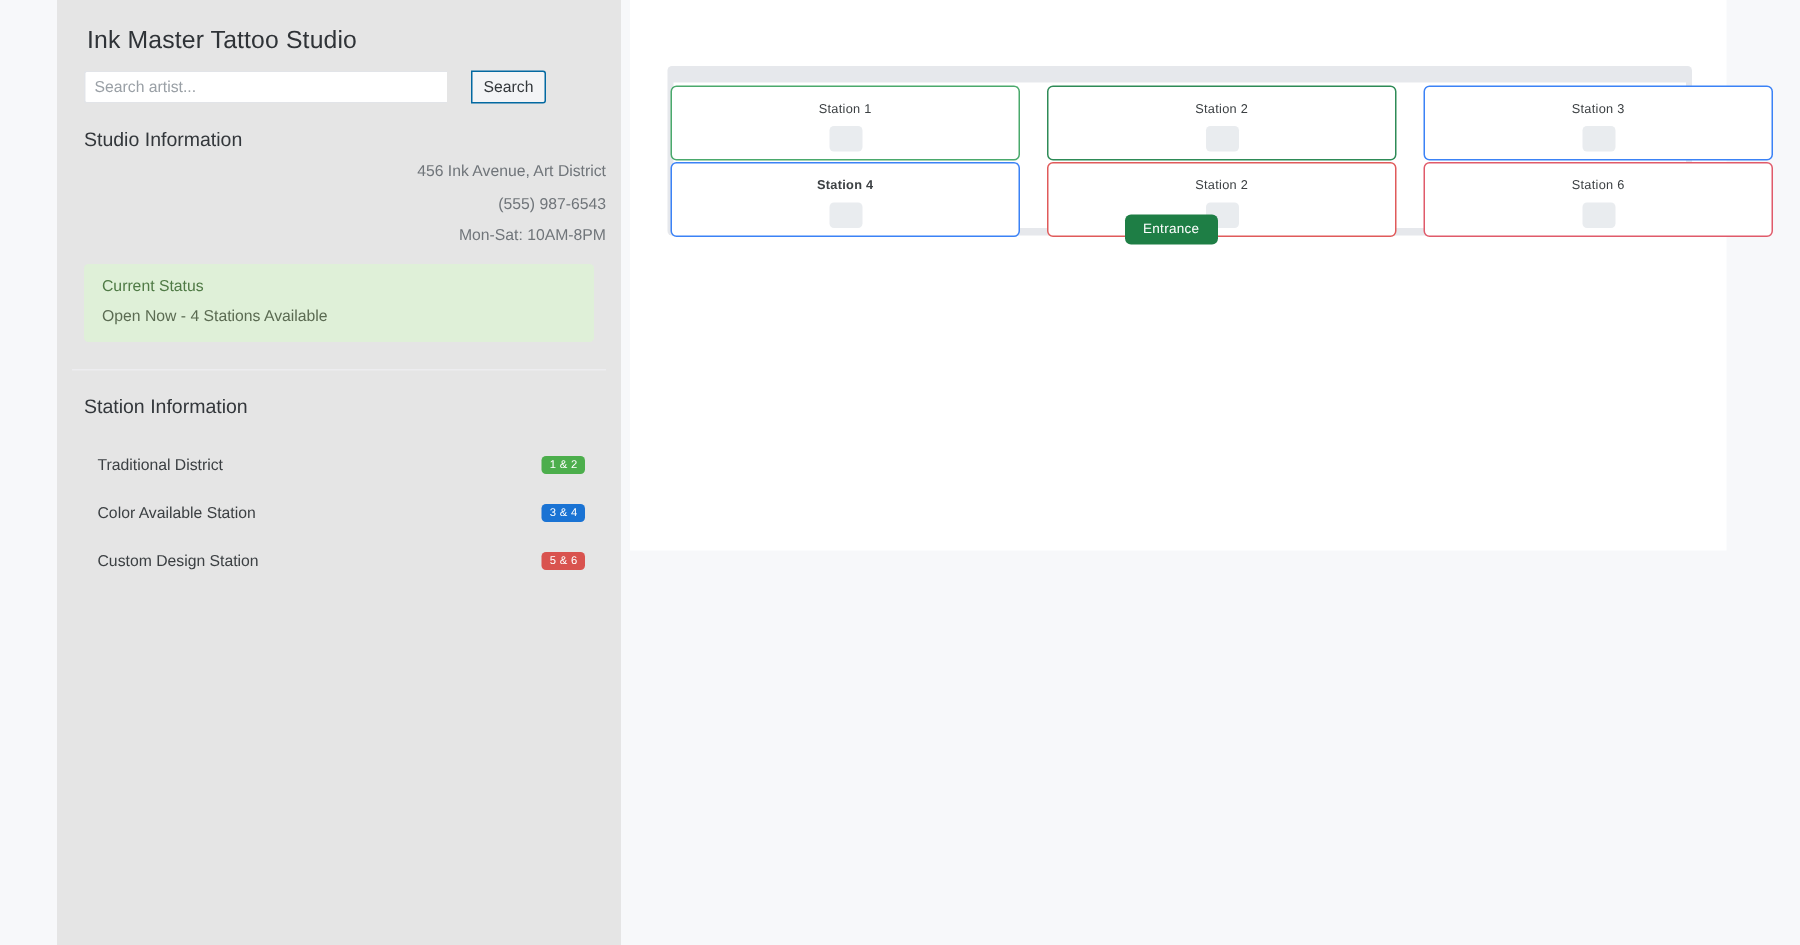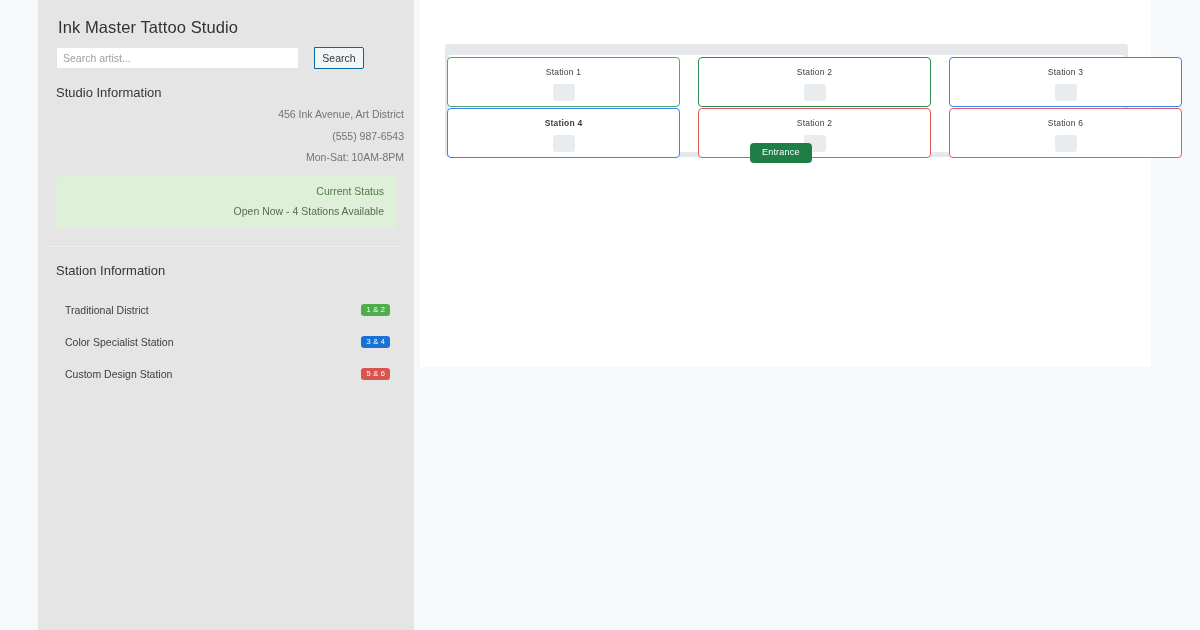--- a/index.html
+++ b/index.html
@@ -87,21 +87,20 @@
     margin: 0 0 9px 17px;
     line-height: 1.2;
     text-align: right;
   }
 
   .status-box {
     margin: 12px 8px 0 8px;
     background: #dff0d8;
     border-radius: 3px;
     padding: 9px 12px 11px 12px;
-    text-align: right;
   }
   .status-title {
     font-size: 10.5px;
     color: #4f7a45;
     margin-bottom: 8px;
   }
   .status-text {
     font-size: 10.5px;
     color: #5b6b52;
   }
@@ -250,21 +249,21 @@
       <div class="section-heading">Station Information</div>
 
       <div class="station-list">
 
         <div class="station-row">
           <span class="station-row-label">Traditional District</span>
           <span class="badge" id="badge0" style="background: rgb(76, 174, 76);">1 &amp; 2</span>
         </div>
 
         <div class="station-row">
-          <span class="station-row-label">Color Specialist Station</span>
+          <span class="station-row-label">Color Available Station</span>
           <span class="badge" id="badge1" style="background: rgb(26, 115, 212);">3 &amp; 4</span>
         </div>
 
         <div class="station-row">
           <span class="station-row-label">Custom Design Station</span>
           <span class="badge" id="badge2" style="background: rgb(217, 83, 79);">5 &amp; 6</span>
         </div>
 
       </div>
     </div>

